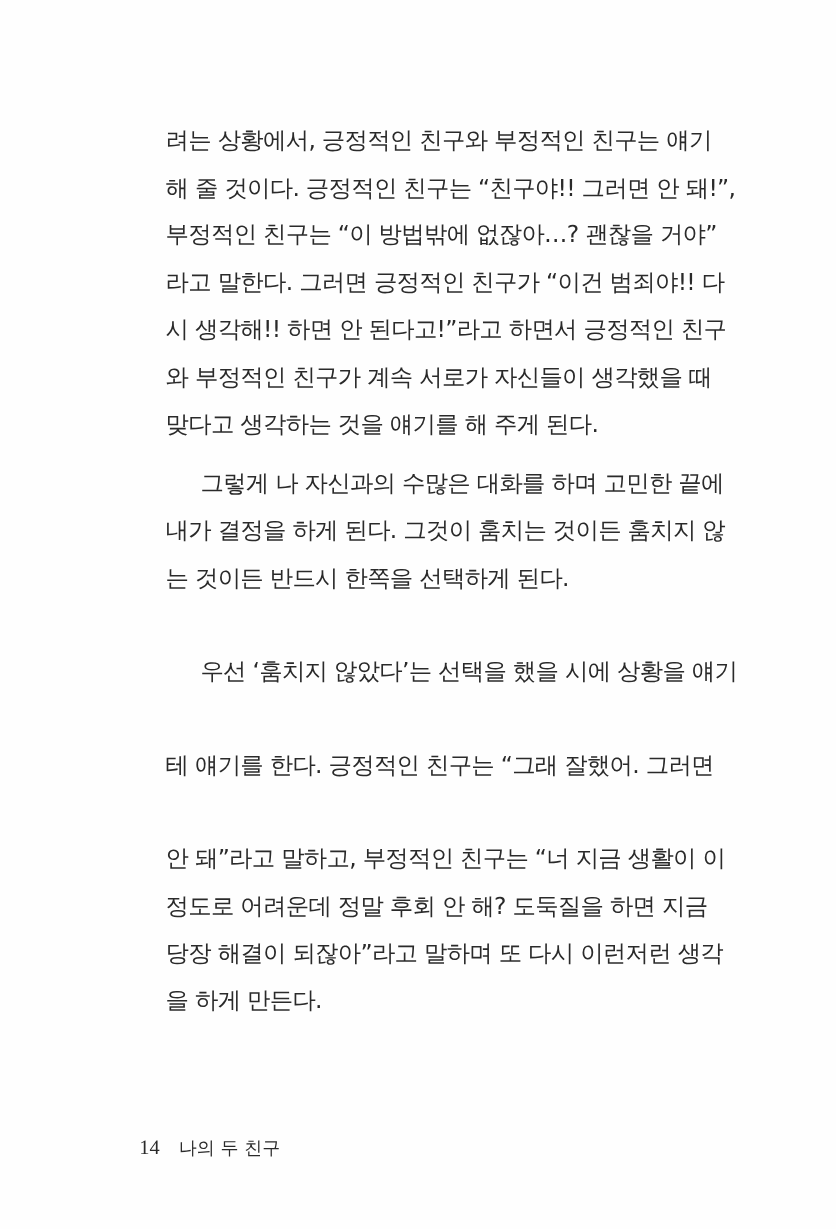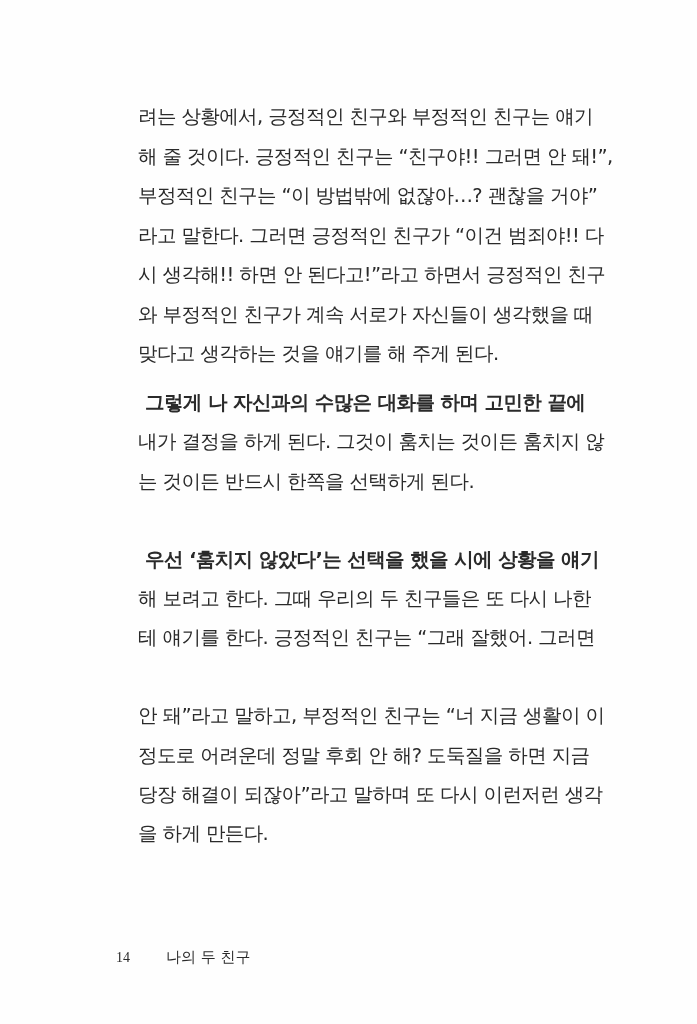--- a/index.html
+++ b/index.html
@@ -18,50 +18,49 @@
     width: 442px;
     font-size: 19.5px;
     line-height: 26px;
     white-space: nowrap;
     letter-spacing: -0.6px;
     text-align: justify;
     text-align-last: justify;
     margin-left: 23px;
   }
   .line.last { text-align-last: left; }
-  .line.indent { left: 122px; width: 424px; font-weight: bold; }
+  .line.indent { left: 144px; width: 424px; }
   .footer {
     position: absolute;
     left: 116px;
     top: 946px;
     font-size: 15px;
     line-height: 22px;
     color: #2a2a2a;
   }
-  .footer .page-num { font-family: "Liberation Serif", "DejaVu Serif", serif; font-size: 14px; margin-right: 36px; }
+  .footer .page-num { font-family: "Liberation Serif", "DejaVu Serif", serif; font-size: 17px; margin-right: 16px; }
 </style>
 </head>
 <body>
 
 <div class="page">
 
   <div class="line" style="top:104px;">려는 상황에서, 긍정적인 친구와 부정적인 친구는 얘기</div>
   <div class="line" style="top:183px;">부정적인 친구는 “이 방법밖에 없잖아…? 괜찮을 거야”</div>
   <div class="line" style="top:144px;">해 줄 것이다. 긍정적인 친구는 “친구야!! 그러면 안 돼!”,</div>
   <div class="line" style="top:223px;">라고 말한다. 그러면 긍정적인 친구가 “이건 범죄야!! 다</div>
   <div class="line" style="top:262px;">시 생각해!! 하면 안 된다고!”라고 하면서 긍정적인 친구</div>
   <div class="line" style="top:302px;">와 부정적인 친구가 계속 서로가 자신들이 생각했을 때</div>
   <div class="line last" style="top:341px;">맞다고 생각하는 것을 얘기를 해 주게 된다.</div>
 
   <div class="line indent" style="top:390px;">그렇게 나 자신과의 수많은 대화를 하며 고민한 끝에</div>
   <div class="line" style="top:429px;">내가 결정을 하게 된다. 그것이 훔치는 것이든 훔치지 않</div>
   <div class="line indent" style="top:547px;">우선 ‘훔치지 않았다’는 선택을 했을 시에 상황을 얘기</div>
 
   <div class="line last" style="top:469px;">는 것이든 반드시 한쪽을 선택하게 된다.</div>
-  <div class="line" style="top:586px;">해 보려고 한다. 그때 우리의 두 친구들은 또 다시 나한</div>
   <div class="line" style="top:625px;">테 얘기를 한다. 긍정적인 친구는 “그래 잘했어. 그러면</div>
   <div class="line" style="top:703px;">안 돼”라고 말하고, 부정적인 친구는 “너 지금 생활이 이</div>
   <div class="line" style="top:743px;">정도로 어려운데 정말 후회 안 해? 도둑질을 하면 지금</div>
   <div class="line" style="top:782px;">당장 해결이 되잖아”라고 말하며 또 다시 이런저런 생각</div>
   <div class="line last" style="top:821px;">을 하게 만든다.</div>
 
   <div class="footer">
     <span class="page-num">14</span><span>나의 두 친구</span>
   </div>
 </div>

